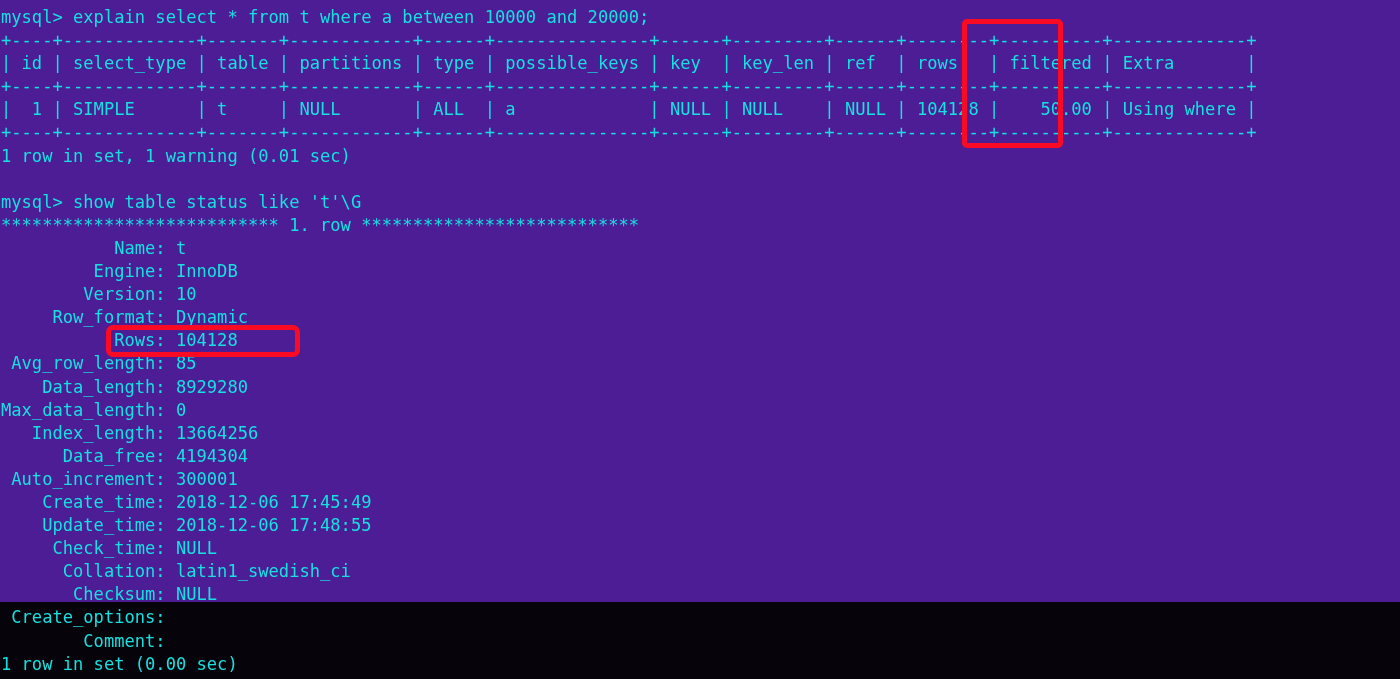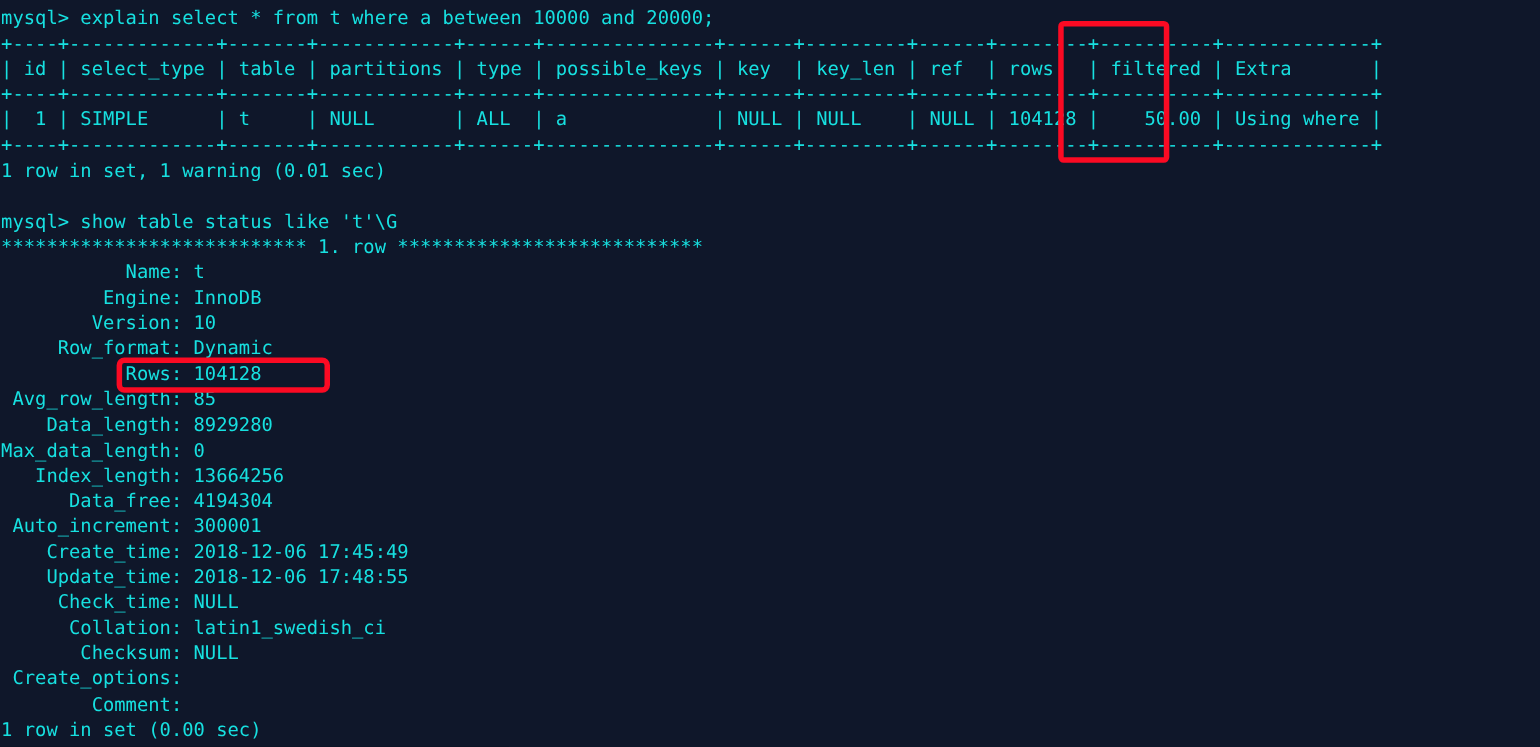--- a/index.html
+++ b/index.html
@@ -10,22 +10,22 @@
   }
   body {
     width: 1400px;
     height: 679px;
     overflow: hidden;
     font-family: "DejaVu Sans Mono", "Liberation Mono", monospace;
   }
   #terminal {
     position: relative;
     width: 1400px;
-    height: 679px;
-    background: #0f172a;
+    height: 602px;
+    background: #4c1d95;
     box-sizing: border-box;
     padding: 6px 0 0 0;
   }
   #console {
     margin: 0;
     padding: 0 0 0 1px;
     color: #17e0e0;
     font-family: "DejaVu Sans Mono", "Liberation Mono", monospace;
     font-size: 17.1px;
     line-height: 23.1px;

